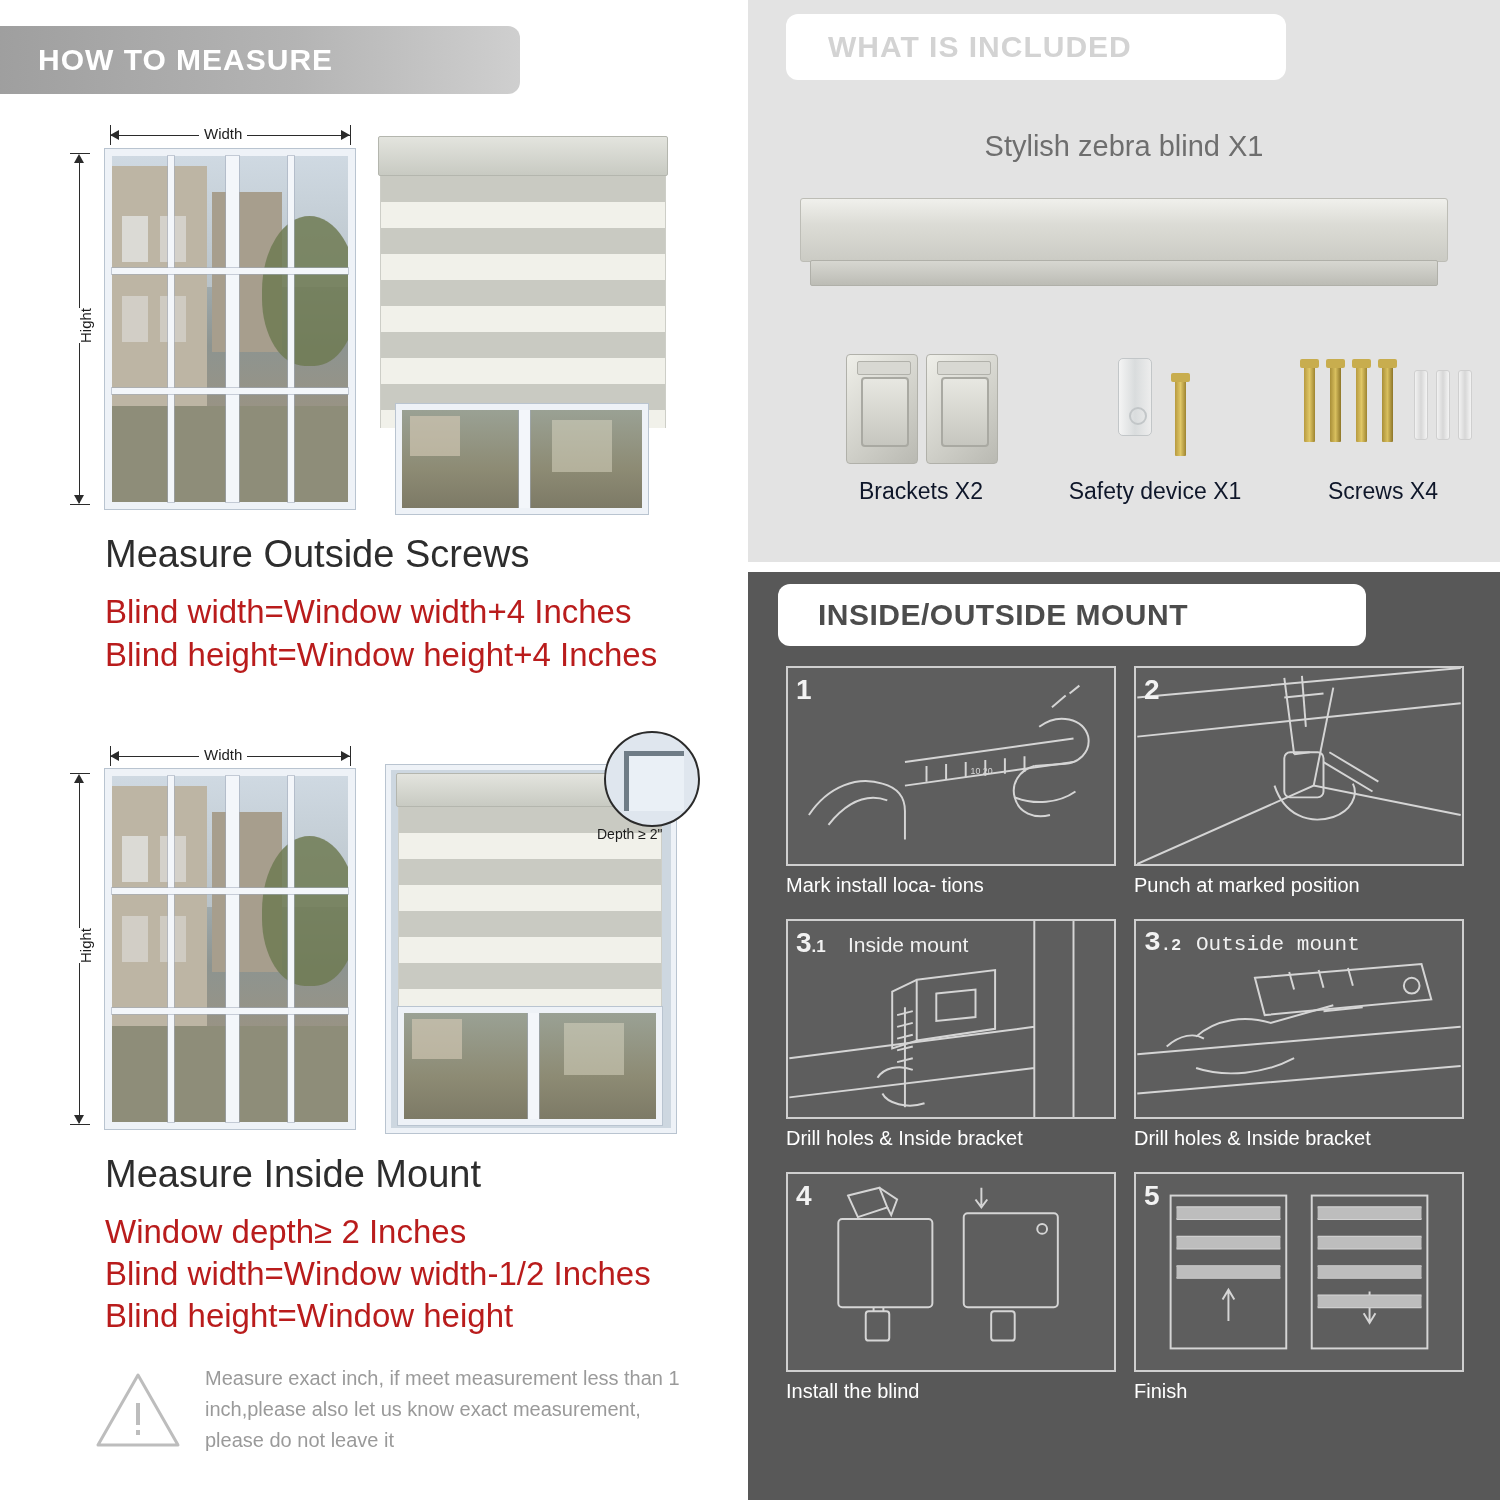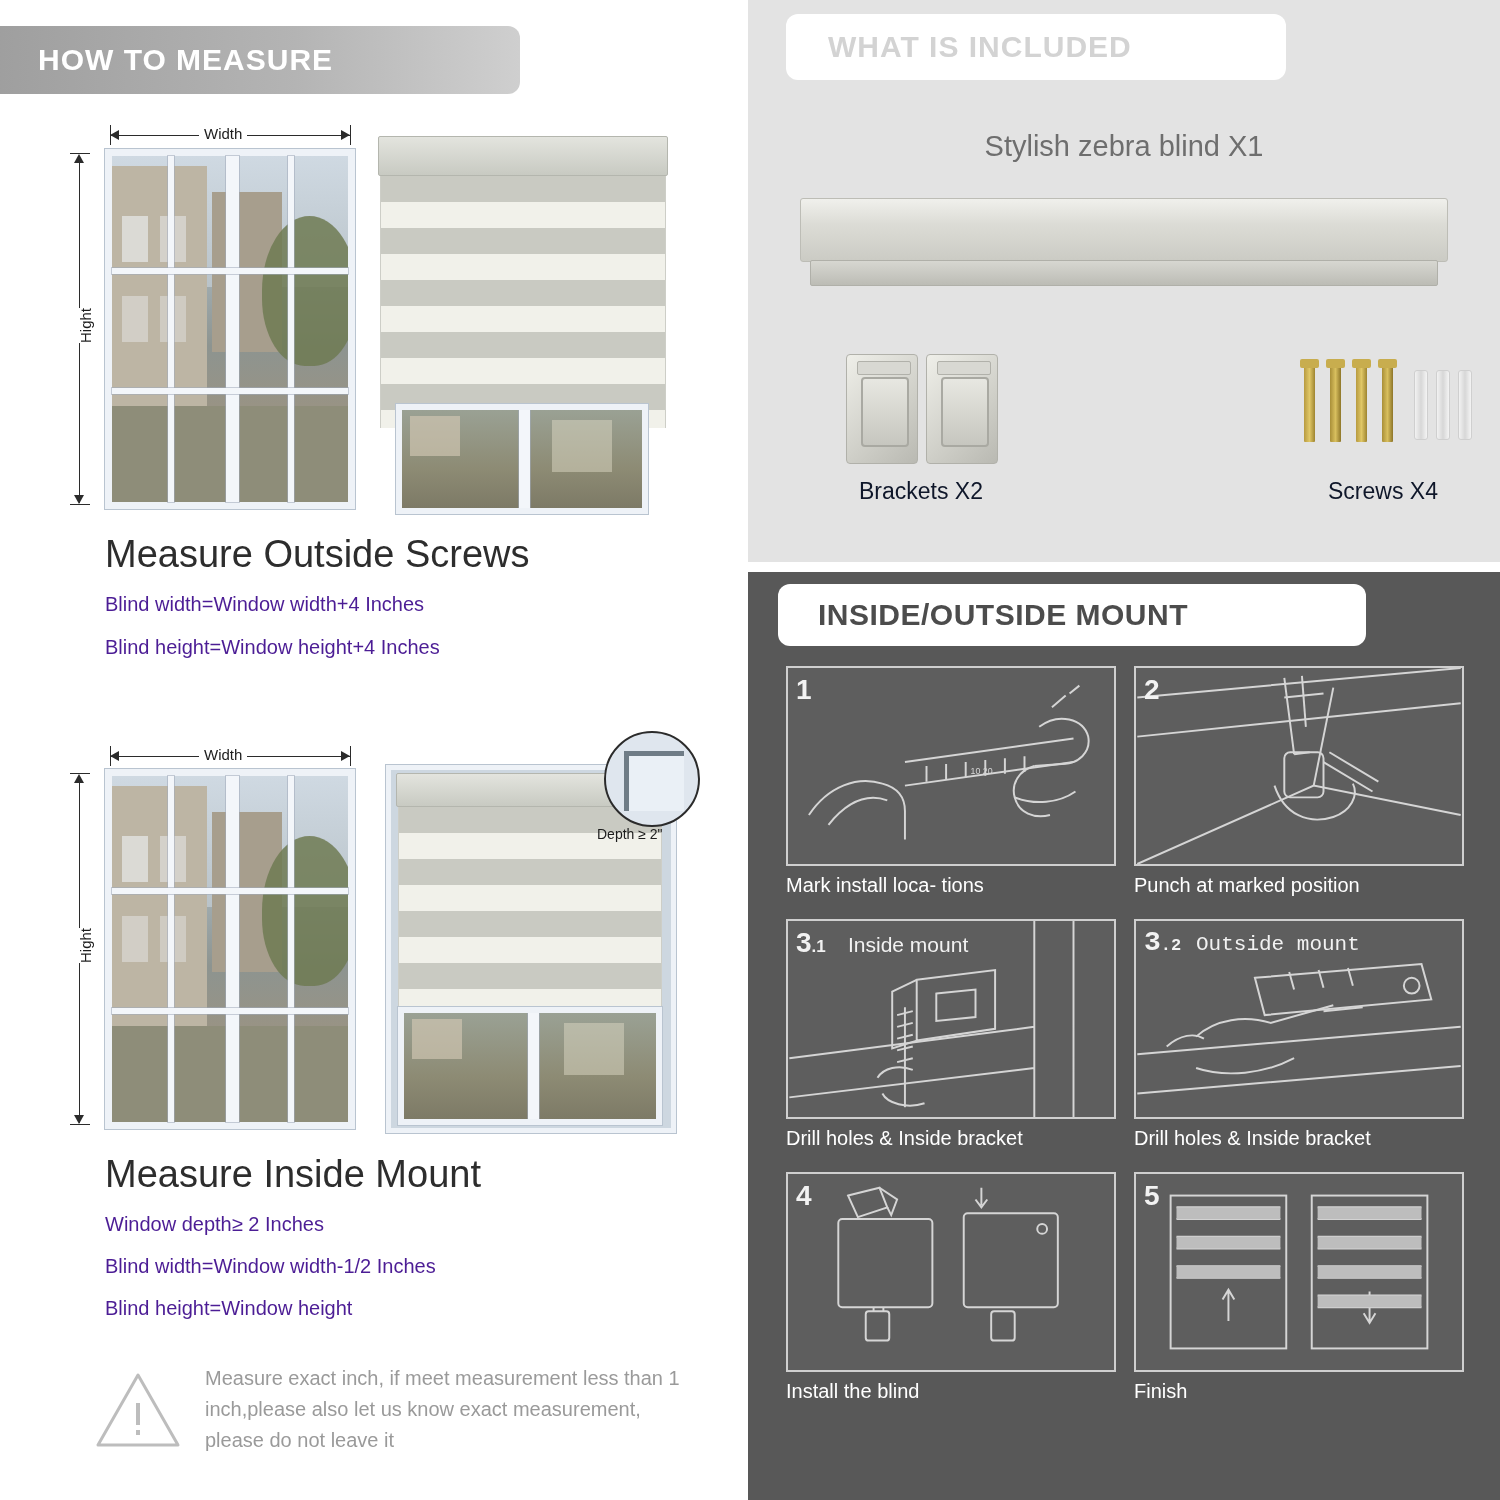--- a/index.html
+++ b/index.html
@@ -125,21 +125,21 @@
     position:absolute; font-size:14px; color:#1d1d1d;
   }
 
   
   .heading {
     position:absolute;
     font-size: 38px; color:#2d2d2d; font-weight: normal;
   }
   .sub-line {
     position:absolute;
-    font-size: 20px; color: #4c1d95;
+    font-size: 33px; color: #b91c1c;
   }
 
   
   .warn-box { position:absolute; left: 95px; top: 1355px; width: 620px; }
   .warn-tri {
     position:absolute; left:0; top: 8px; width: 86px; height: 78px;
   }
   .warn-text {
     position:absolute; left: 110px; top: 0;
     font-size: 20px; color: #9a9a9a; line-height: 31px; width: 500px;
@@ -405,20 +405,25 @@
       </div>
 
       <div class="parts-row">
 
         <div class="part" style="left:58px; top:0; width:230px; height:180px;">
           <div class="bracket" style="left:40px; top:14px;"></div>
           <div class="bracket" style="left:120px; top:14px;"></div>
           <div class="part-label">Brackets X2</div>
         </div>
 
+        <div class="part" style="left:292px; top:0; width:230px; height:180px;">
+          <div class="safety" style="left:78px; top:18px;"></div>
+          <div class="screw" style="left:135px; top:40px;"></div>
+          <div class="part-label">Safety device X1</div>
+        </div>
 
         <div class="part" style="left:520px; top:0; width:230px; height:180px;">
           <div class="screw" style="left:36px; top:26px;"></div>
           <div class="screw gold2" style="left:62px; top:26px;"></div>
           <div class="screw" style="left:88px; top:26px;"></div>
           <div class="screw gold2" style="left:114px; top:26px;"></div>
           <div class="anchor" style="left:146px; top:30px;"></div>
           <div class="anchor" style="left:168px; top:30px;"></div>
           <div class="anchor" style="left:190px; top:30px;"></div>
           <div class="part-label">Screws X4</div>

